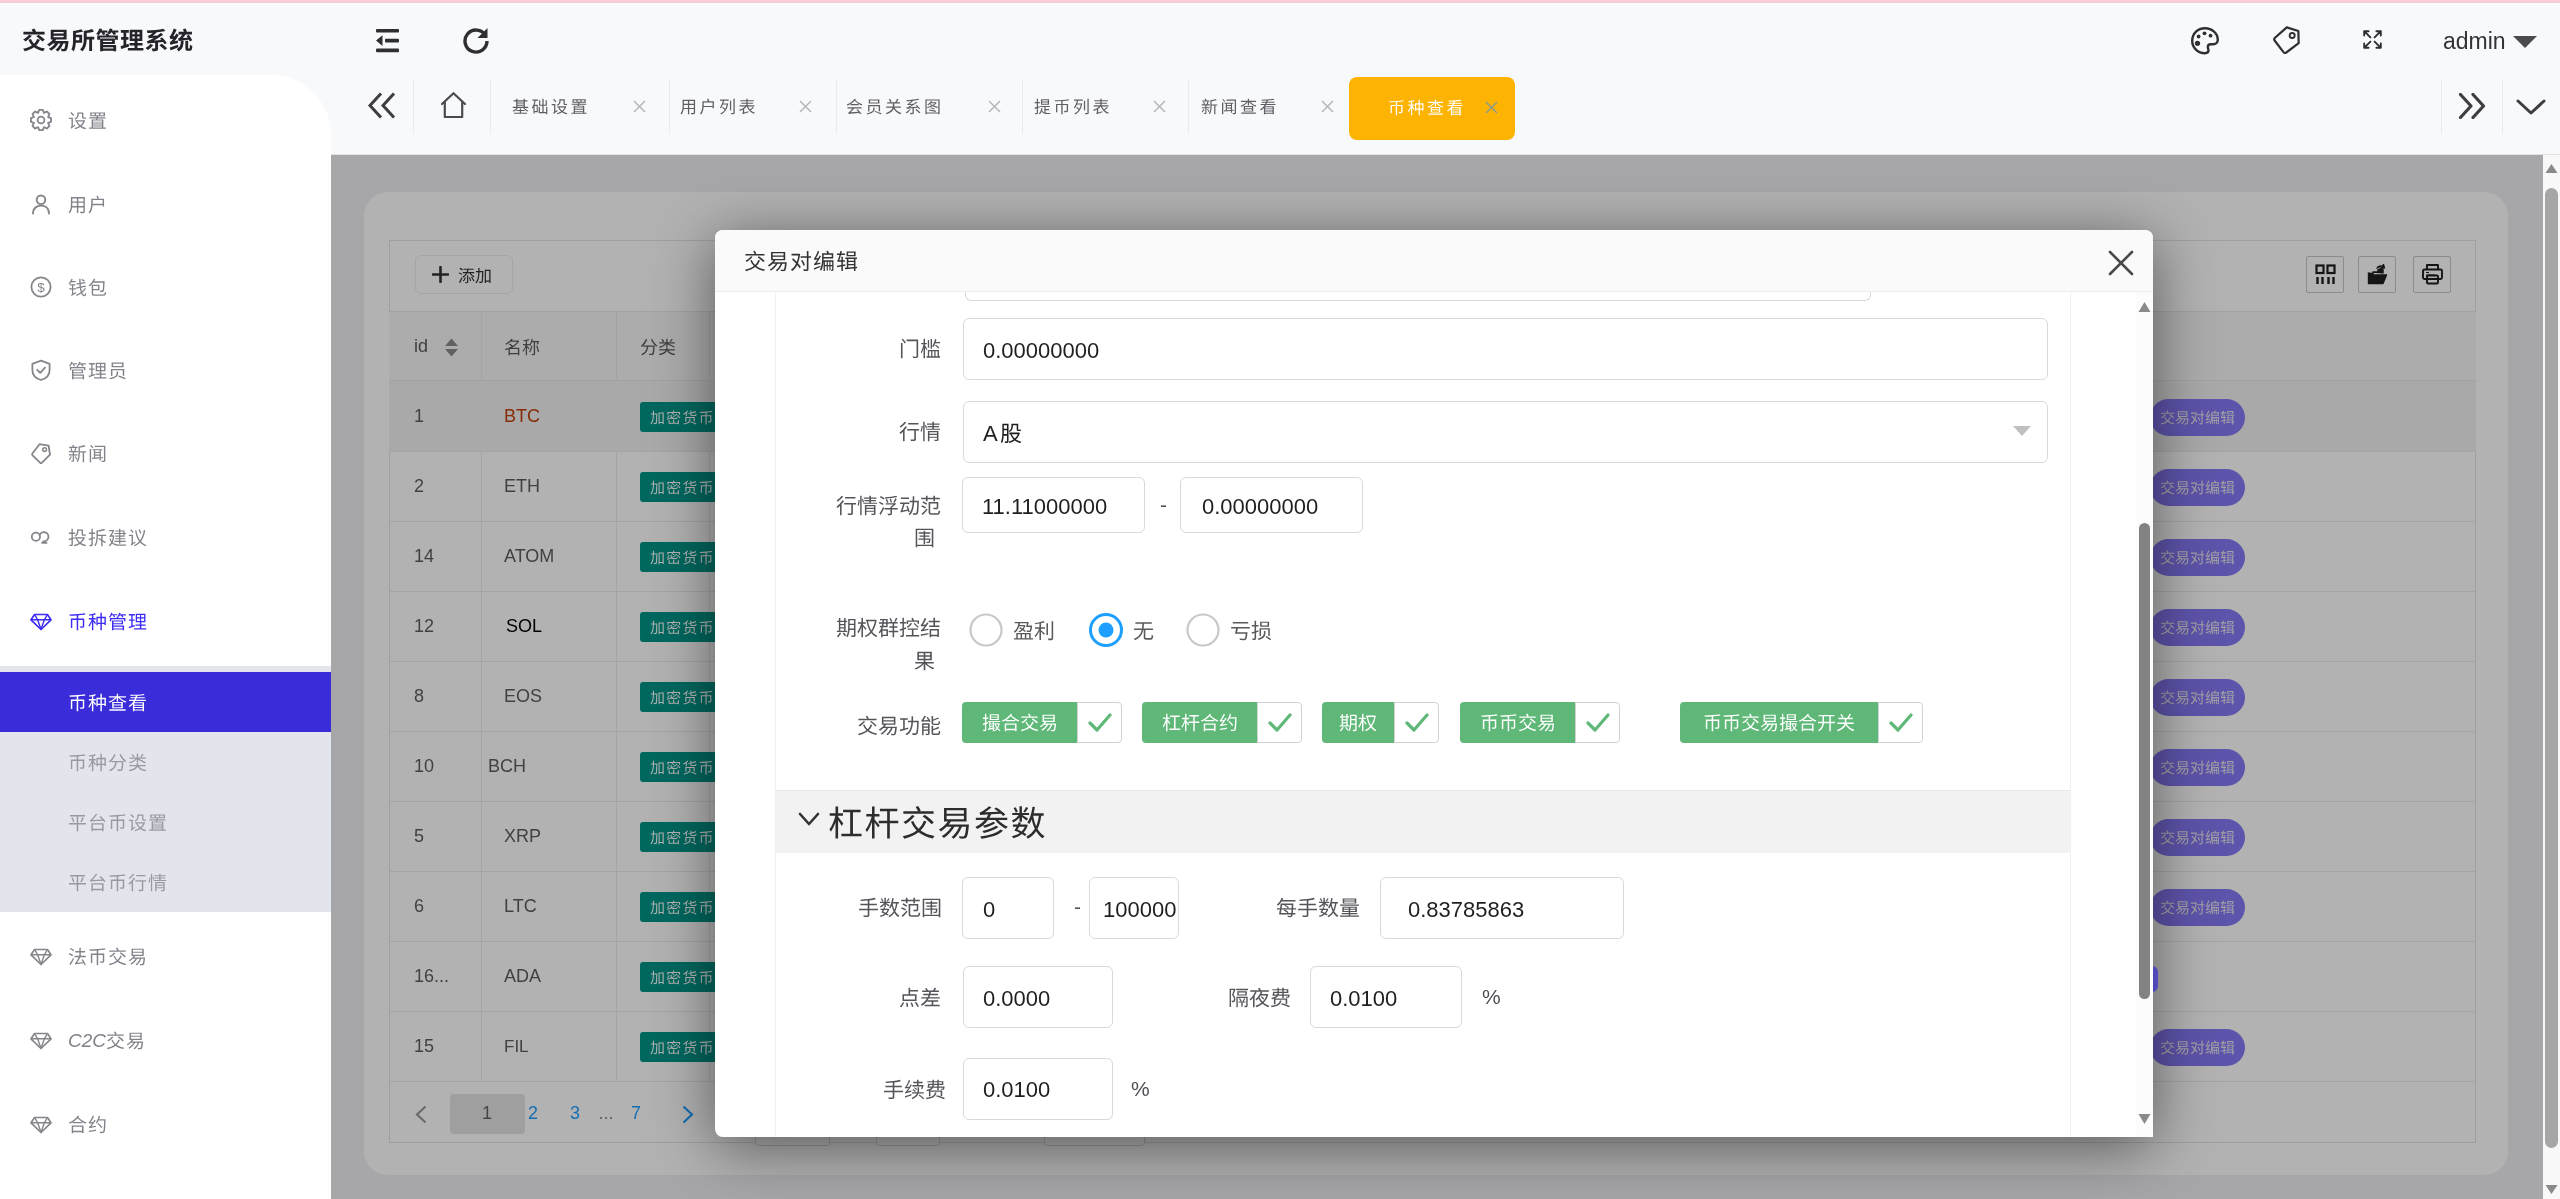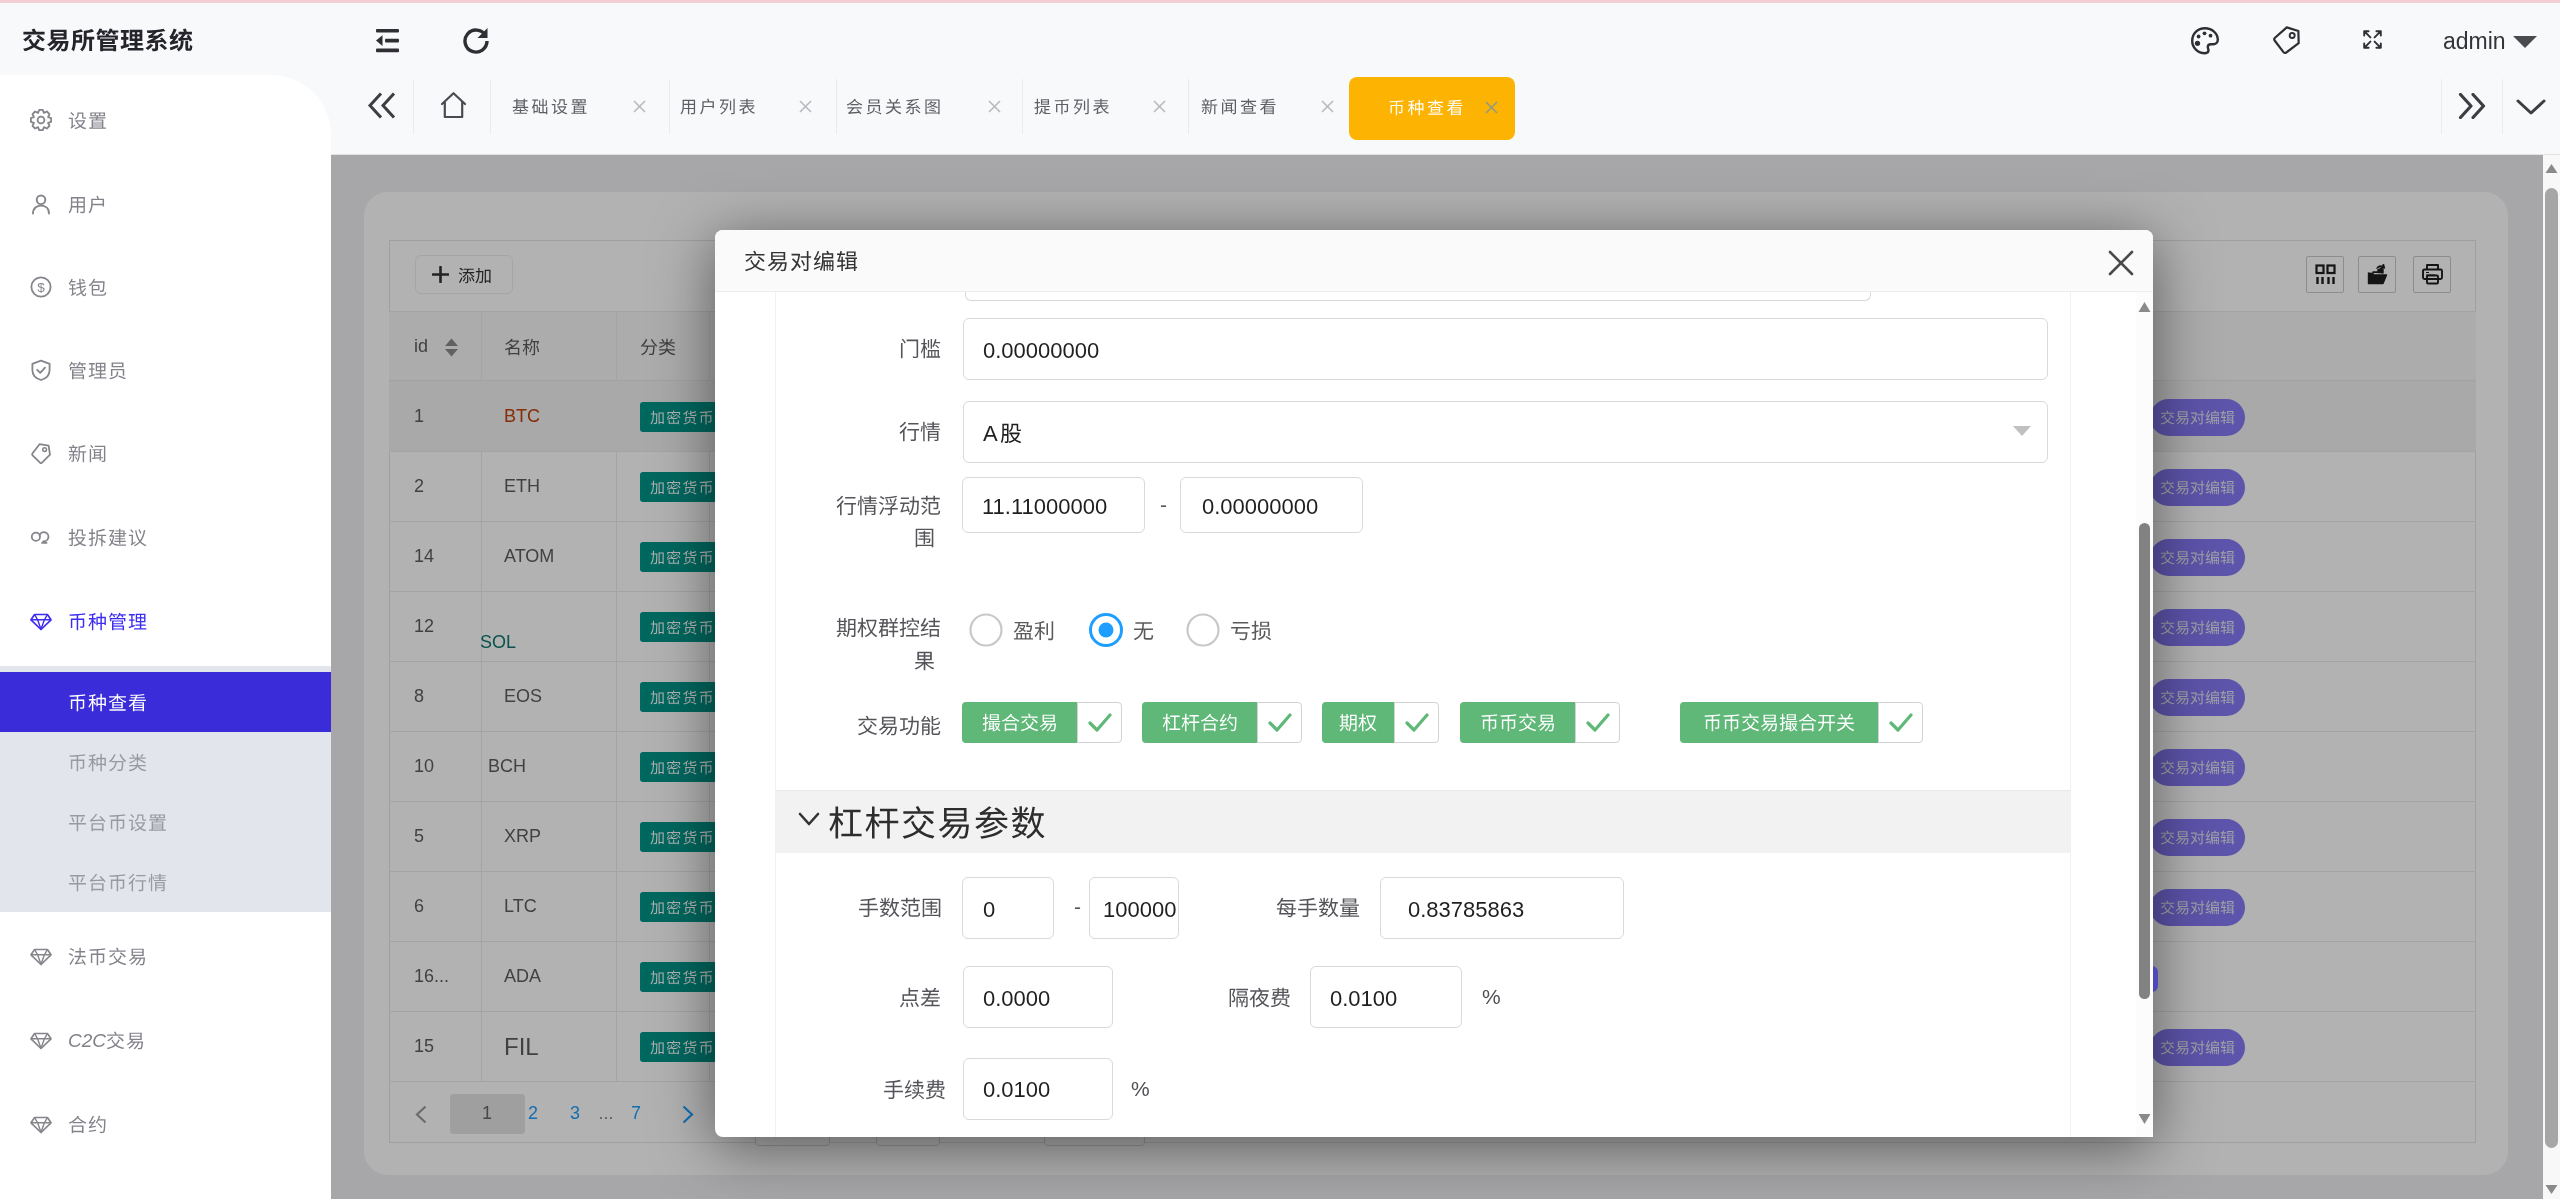--- a/index.html
+++ b/index.html
@@ -535,21 +535,21 @@
       <svg width="75.0" height="15" viewBox="0 -880 5000 1000" style="fill:#e8e8ee;display:block">
         <use href="#g4ea4" x="0"></use>
         <use href="#g6613" x="1000"></use>
         <use href="#g5bf9" x="2000"></use>
         <use href="#g7f16" x="3000"></use>
         <use href="#g8f91" x="4000"></use>
       </svg>
     </div>
 <div style="position:absolute;left:389px;top:661px;width:2087px;height:1px;background:#ebebeb;"></div>
 <div style="position:absolute;left:414.0px;top:615.3px;font-size:18px;color:#5e5e5e;font-weight:400;line-height:23px;white-space:nowrap;">12</div>
-<div style="position:absolute;left:480px;top:615.3px;font-size:18px;color:#0f766e;font-weight:400;line-height:23px;white-space:nowrap;margin-top:16px;">SOL</div>
+<div style="position:absolute;left:506px;top:615.3px;font-size:18px;color:#000000;font-weight:400;line-height:23px;white-space:nowrap;">SOL</div>
 <div style="position:absolute;left:640px;top:612px;width:95px;height:30px;background:#009688;border-radius:3px;"></div>
 <div style="position:absolute;left:650.0px;top:619.5px;">
       <svg width="63.6" height="15" viewBox="0 -880 4240 1000" style="fill:#ffffff;display:block">
         <use href="#g52a0" x="0"></use>
         <use href="#g5bc6" x="1080"></use>
         <use href="#g8d27" x="2160"></use>
         <use href="#g5e01" x="3240"></use>
       </svg>
     </div>
 <div style="position:absolute;left:2150px;top:608.5px;width:95px;height:37px;background:#8679f5;border-radius:18.5px;"></div>
@@ -657,21 +657,21 @@
 <div style="position:absolute;left:650.0px;top:969.5px;">
       <svg width="63.6" height="15" viewBox="0 -880 4240 1000" style="fill:#ffffff;display:block">
         <use href="#g52a0" x="0"></use>
         <use href="#g5bc6" x="1080"></use>
         <use href="#g8d27" x="2160"></use>
         <use href="#g5e01" x="3240"></use>
       </svg>
     </div>
 <div style="position:absolute;left:389px;top:1081px;width:2087px;height:1px;background:#ebebeb;"></div>
 <div style="position:absolute;left:414.0px;top:1035.3px;font-size:18px;color:#5e5e5e;font-weight:400;line-height:23px;white-space:nowrap;">15</div>
-<div style="position:absolute;left:504.0px;top:1035.3px;font-size:24px;color:#5e5e5e;font-weight:400;line-height:23px;white-space:nowrap;">FIL</div>
+<div style="position:absolute;left:504.0px;top:1035.3px;font-size:17px;color:#5e5e5e;font-weight:400;line-height:23px;white-space:nowrap;">FIL</div>
 <div style="position:absolute;left:640px;top:1032px;width:95px;height:30px;background:#009688;border-radius:3px;"></div>
 <div style="position:absolute;left:650.0px;top:1039.5px;">
       <svg width="63.6" height="15" viewBox="0 -880 4240 1000" style="fill:#ffffff;display:block">
         <use href="#g52a0" x="0"></use>
         <use href="#g5bc6" x="1080"></use>
         <use href="#g8d27" x="2160"></use>
         <use href="#g5e01" x="3240"></use>
       </svg>
     </div>
 <div style="position:absolute;left:2150px;top:1028.5px;width:95px;height:37px;background:#8679f5;border-radius:18.5px;"></div>

